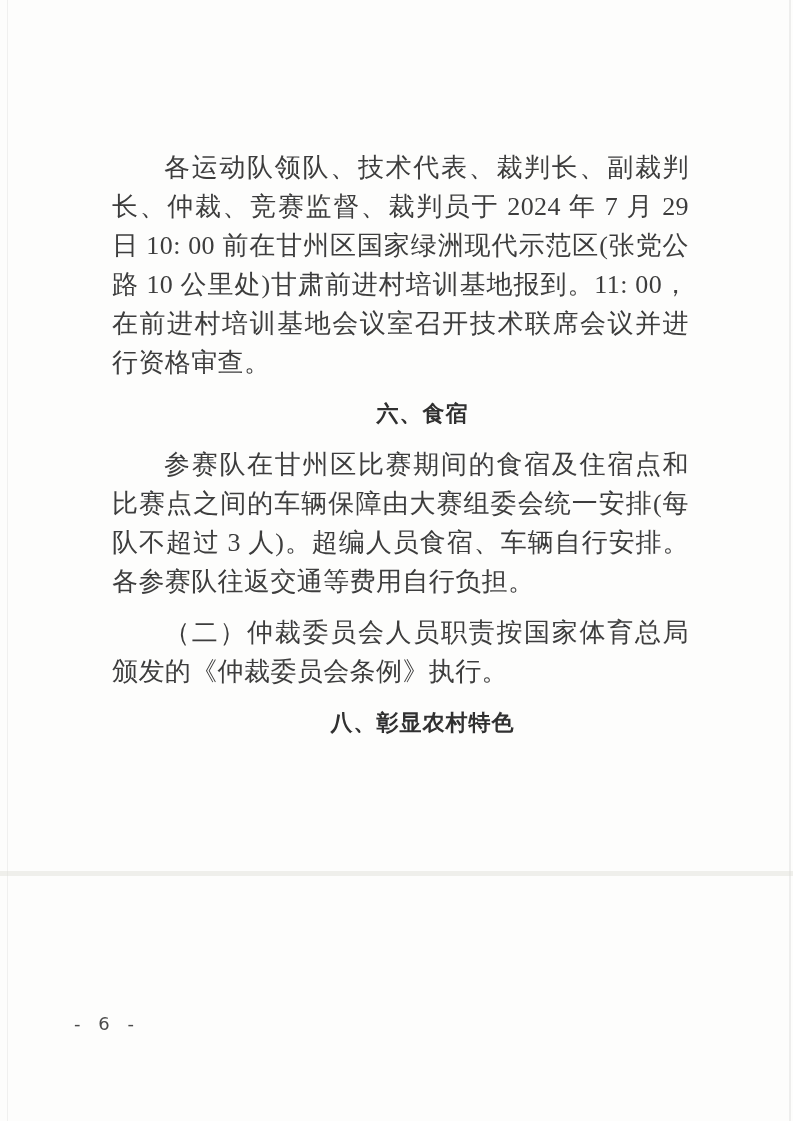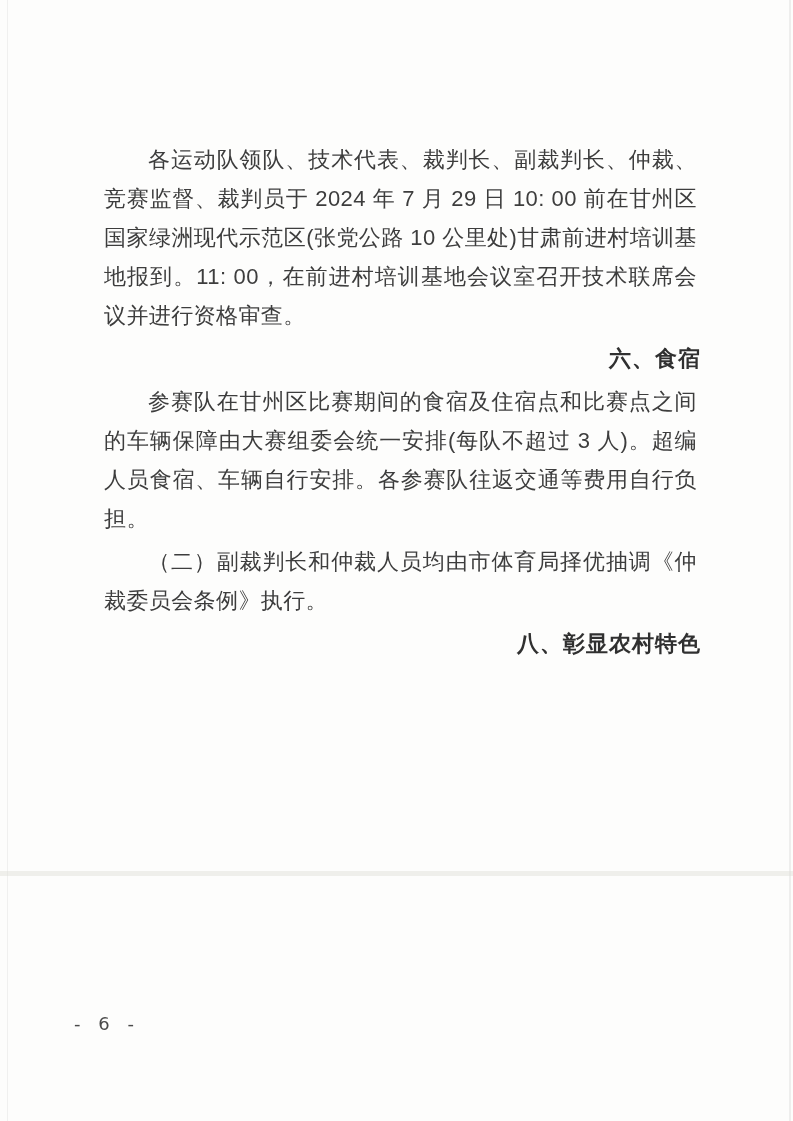--- a/index.html
+++ b/index.html
@@ -29,38 +29,38 @@
     position: absolute; left: 0; top: 871px;
     width: 100%; height: 5px;
     background: rgba(222,222,216,0.45);
   }
   .content {
     position: absolute; left: 100px; top: 136px;
     width: 601px;
     color: #3d3d3d;
   }
   .para {
-    margin: 4px;
-    font-size: 22px;
+    margin: 12px;
+    font-size: 26px;
     line-height: 39px;
     text-align: justify;
     text-indent: 2em;
     letter-spacing: 0.4px;
-    font-family: Liberation Sans, sans-serif;
+    font-family: Liberation Serif, serif;
   }
   .heading {
     margin: 0;
     font-size: 22px;
     line-height: 39px;
     text-indent: 2em;
     font-weight: bold;
     color: #303030;
     letter-spacing: 1px;
     font-family: "Liberation Sans", sans-serif;
-    text-align: right;
+    text-align: center;
   }
   .page-number {
     position: absolute; left: 74px; top: 1012px;
     font-size: 18px;
     line-height: 24px;
     color: #4a4a4a;
     letter-spacing: 6px;
     font-family: "DejaVu Sans", sans-serif;
   }
 </style>
@@ -70,19 +70,19 @@
 <div class="page">
 
   <div class="edge-left"></div>
   <div class="edge-right"></div>
   <div class="scan-band"></div>
 
   <div class="content">
     <p class="para">各运动队领队、技术代表、裁判长、副裁判长、仲裁、竞赛监督、裁判员于 2024 年 7 月 29 日 10: 00 前在甘州区国家绿洲现代示范区(张党公路 10 公里处)甘肃前进村培训基地报到。11: 00，在前进村培训基地会议室召开技术联席会议并进行资格审查。</p>
     <h3 class="heading">六、食宿</h3>
     <p class="para">参赛队在甘州区比赛期间的食宿及住宿点和比赛点之间的车辆保障由大赛组委会统一安排(每队不超过 3 人)。超编人员食宿、车辆自行安排。各参赛队往返交通等费用自行负担。</p>
-    <p class="para">（二）副裁判长和仲裁人员均由市体育局择优抽调《仲裁委员会条例》执行。</p>
+    <p class="para">（二）仲裁委员会人员职责按国家体育总局颁发的《仲裁委员会条例》执行。</p>
     <h3 class="heading">八、彰显农村特色</h3>
   </div>
 
   <div class="page-number">- 6 -</div>
 
 </div>
 
 </body></html>

